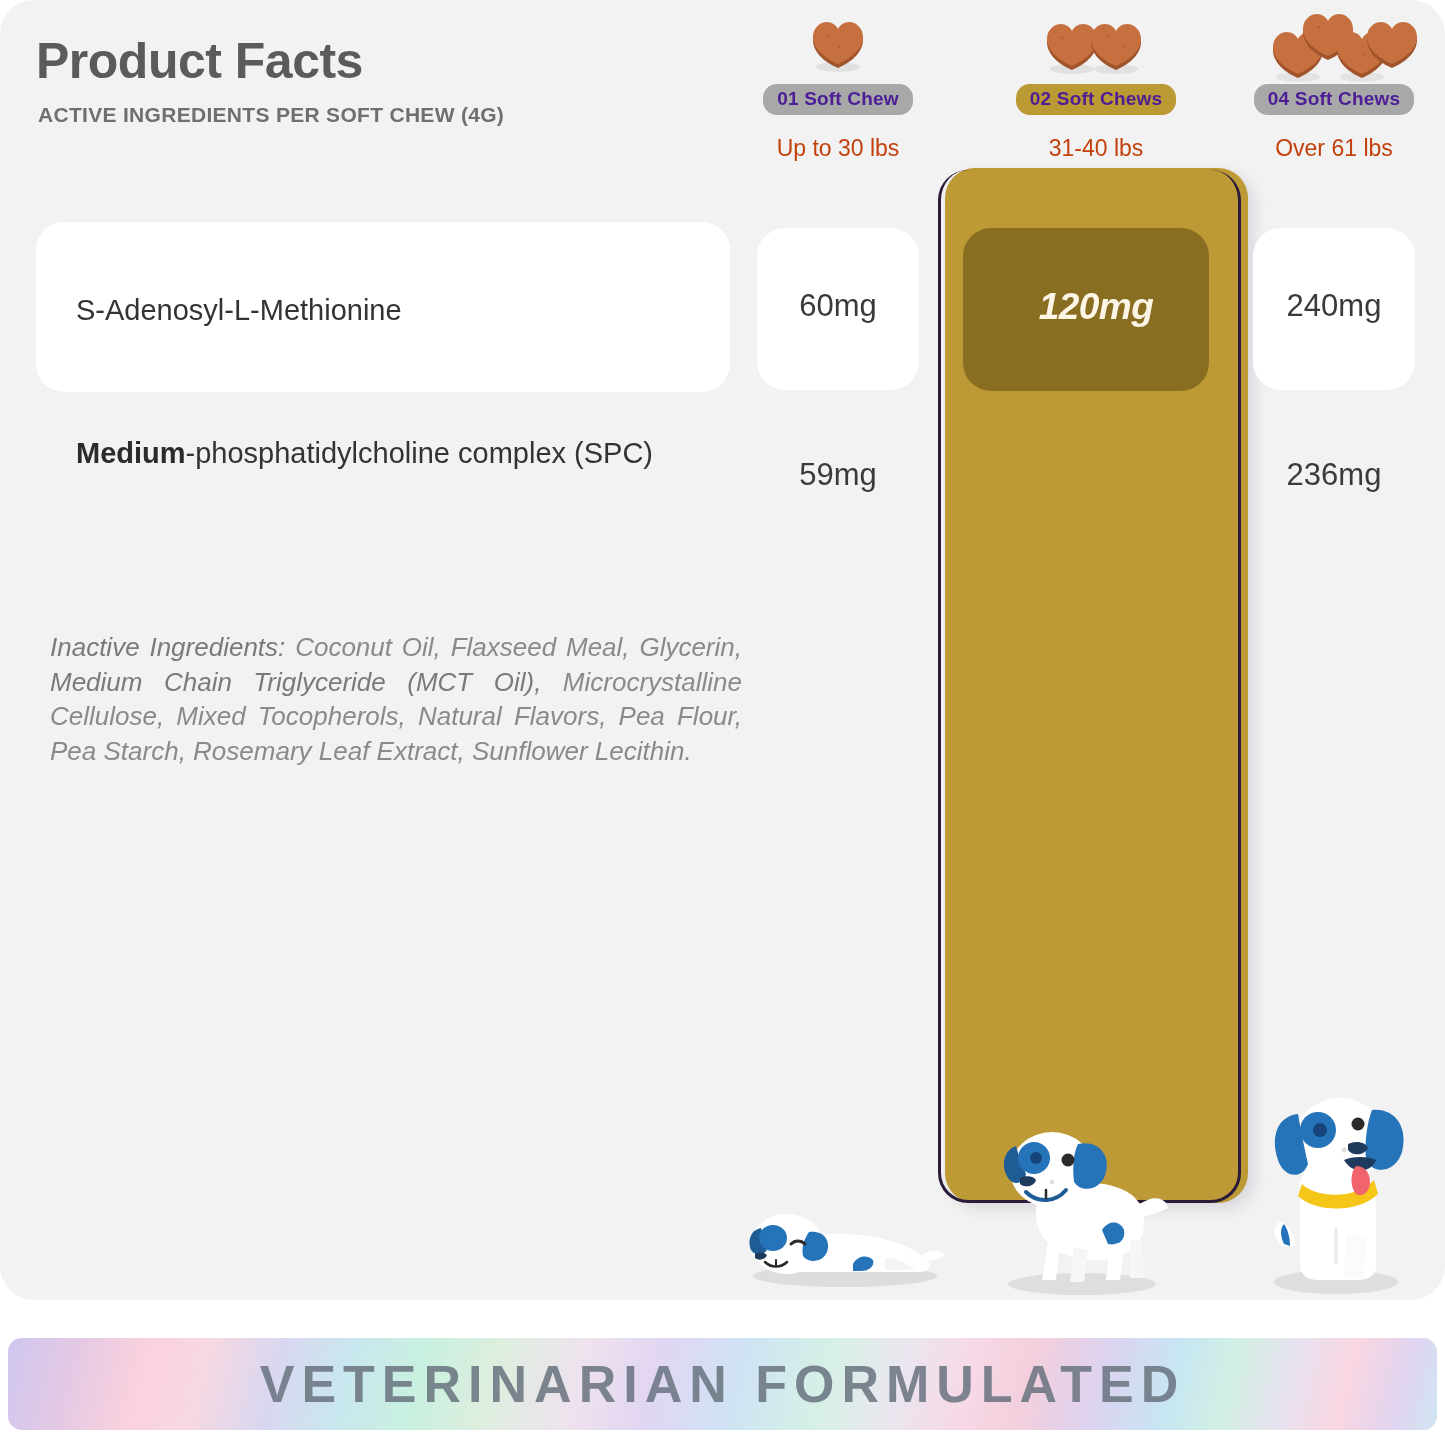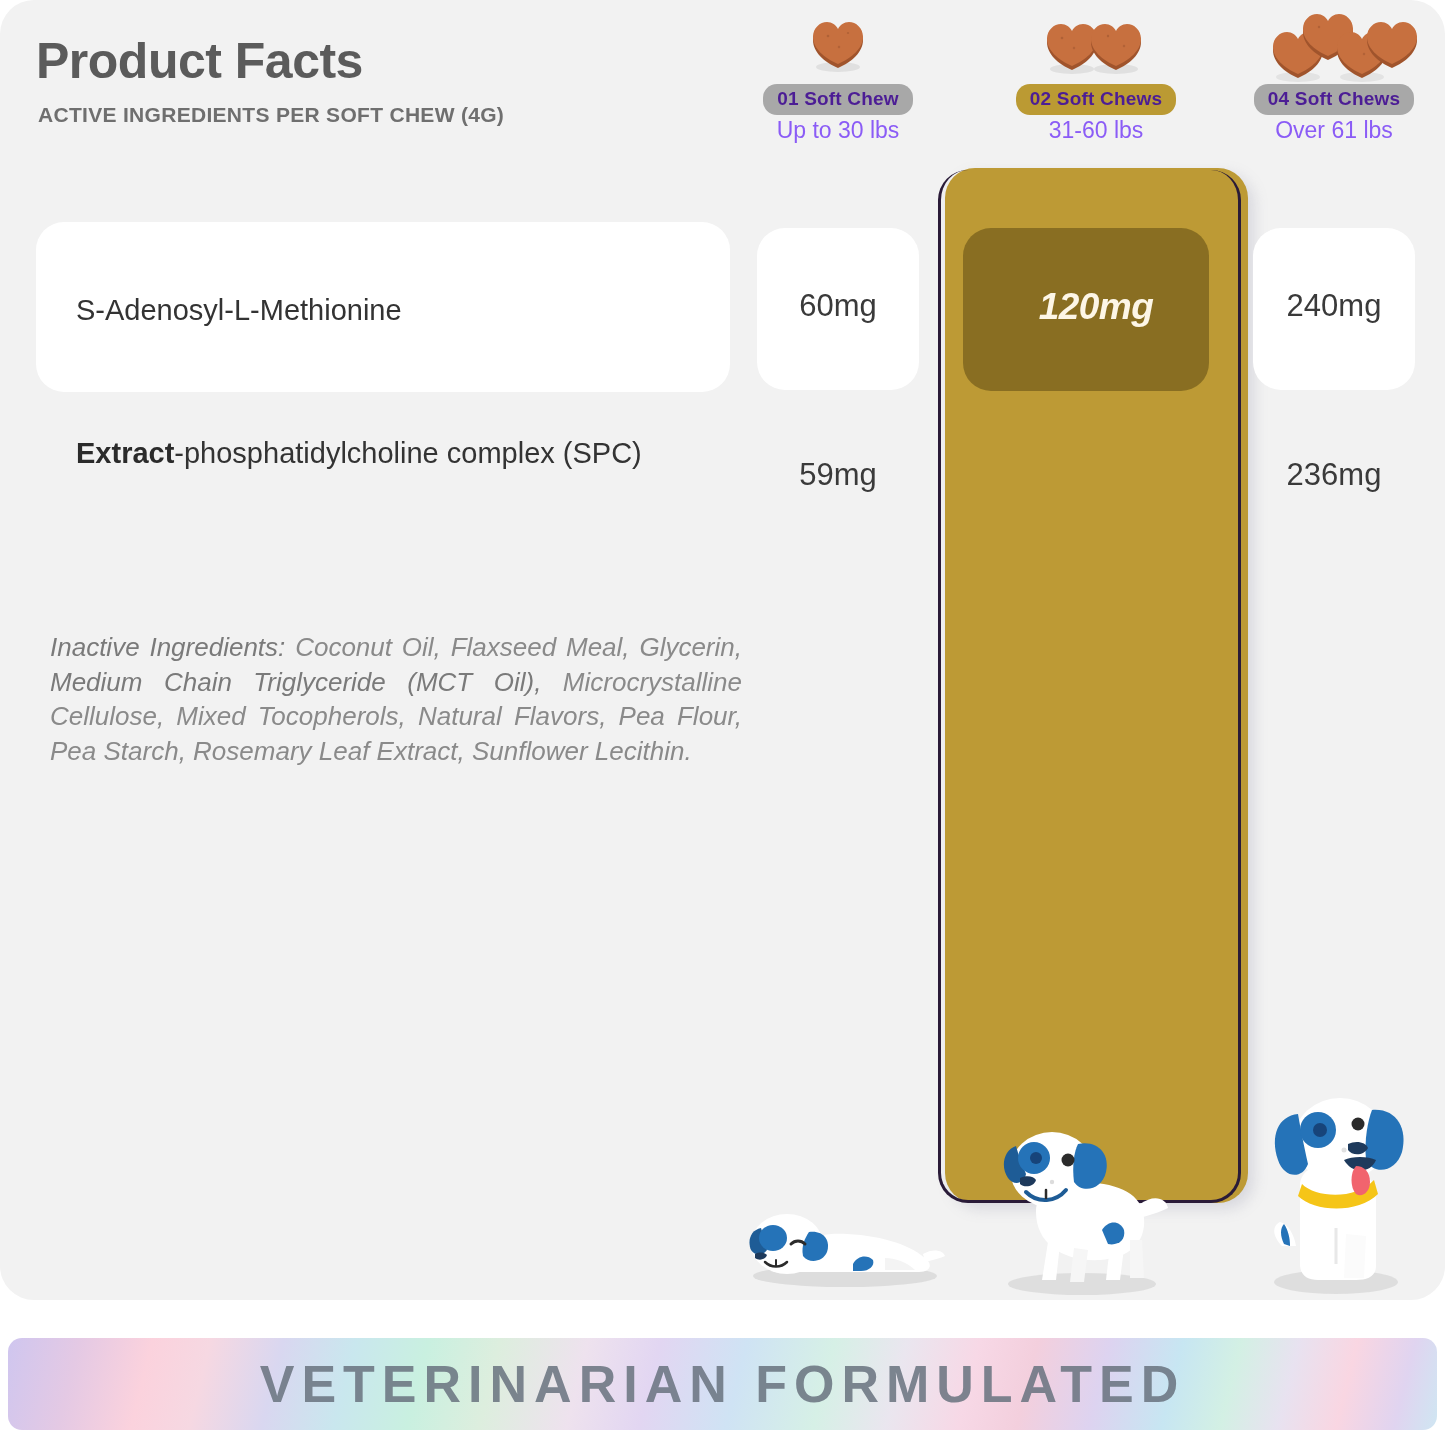--- a/index.html
+++ b/index.html
@@ -80,23 +80,23 @@
     font-size: 19px;
     font-weight: bold;
     color: #4c1d95;
     letter-spacing: 0.2px;
     line-height: 1.05;
   }
   .badge.gray { background: #a8a8a8; }
   .badge.gold { background: #bb9a33; }
 
   .weight {
-    margin-top: 2px;
+    margin-top: 20px;
     font-size: 23px;
-    color: #8b5cf6;
+    color: #c2410c;
   }
 
   
   .gold-col {
     position: absolute;
     left: 945px;
     top: 168px;
     width: 303px;
     height: 1035px;
     background: #bd9a35;
@@ -289,21 +289,21 @@
         <svg class="heart" viewBox="0 0 56 52" xmlns="http://www.w3.org/2000/svg">
           <ellipse cx="28" cy="47" rx="22" ry="5" fill="#d9d9d9" opacity="0.7"></ellipse>
           <path d="M28 48 C14 42 3 32 3 20 C3 11 10 5 17 5 C22 5 26 8 28 12 C30 8 34 5 39 5 C46 5 53 11 53 20 C53 32 42 42 28 48 Z" fill="#a0542c"></path>
           <path d="M28 44 C14 38 3 28 3 17 C3 8 10 2 17 2 C22 2 26 5 28 9 C30 5 34 2 39 2 C46 2 53 8 53 17 C53 28 42 38 28 44 Z" fill="#c7703f"></path>
           <circle cx="20" cy="14" r="1.2" fill="#9e5630" opacity="0.6"></circle>
           <circle cx="36" cy="24" r="1.2" fill="#9e5630" opacity="0.5"></circle>
         </svg>
       </div>
     </div>
     <div class="badge gold">02 Soft Chews</div>
-    <div class="weight">31-60 lbs</div>
+    <div class="weight">31-40 lbs</div>
   </div>
 
   <div class="col-head c2">
     <div class="chew-icons">
       <div class="chew" style="left:36px; top:18px;">
         <svg class="heart" viewBox="0 0 56 52" xmlns="http://www.w3.org/2000/svg">
           <ellipse cx="28" cy="47" rx="22" ry="5" fill="#d9d9d9" opacity="0.6"></ellipse>
           <path d="M28 48 C14 42 3 32 3 20 C3 11 10 5 17 5 C22 5 26 8 28 12 C30 8 34 5 39 5 C46 5 53 11 53 20 C53 32 42 42 28 48 Z" fill="#a0542c"></path>
           <path d="M28 44 C14 38 3 28 3 17 C3 8 10 2 17 2 C22 2 26 5 28 9 C30 5 34 2 39 2 C46 2 53 8 53 17 C53 28 42 38 28 44 Z" fill="#c7703f"></path>
         </svg>
@@ -336,21 +336,21 @@
 
   <div class="row-card name-card"></div>
   <div class="row-card val-card-0"></div>
   <div class="row-card val-card-2"></div>
 
   <div class="ing-name r0">S-Adenosyl-L-Methionine</div>
   <div class="val r0c0">60mg</div>
   <div class="val r0c1 gold-val">120mg</div>
   <div class="val r0c2">240mg</div>
 
-  <div class="ing-name r1"><b>Extract</b><span>-phosphatidylcholine complex (SPC)</span></div>
+  <div class="ing-name r1"><b>Medium</b><span>-phosphatidylcholine complex (SPC)</span></div>
   <div class="val r1c0">59mg</div>
   <div class="val r1c2">236mg</div>
 
   <div class="inactive"><b>Inactive Ingredients:</b><span> Coconut Oil, Flaxseed Meal, Glycerin, </span><b>Medium Chain Triglyceride (MCT Oil),</b><span> Microcrystalline Cellulose, Mixed Tocopherols, Natural Flavors, Pea Flour, Pea Starch, Rosemary Leaf Extract, Sunflower Lecithin.</span></div>
 
   <div class="dog" style="left:735px; top:1180px; width:215px; height:110px;">
     <svg viewBox="0 0 215 110" xmlns="http://www.w3.org/2000/svg">
       <ellipse cx="110" cy="96" rx="92" ry="11" fill="#d6d6d6" opacity="0.75"></ellipse>
 
       <path d="M58 88 C58 62 80 52 112 54 C150 56 178 66 192 80 C198 86 194 92 184 92 L66 92 C60 92 58 90 58 88 Z" fill="#ffffff"></path>

